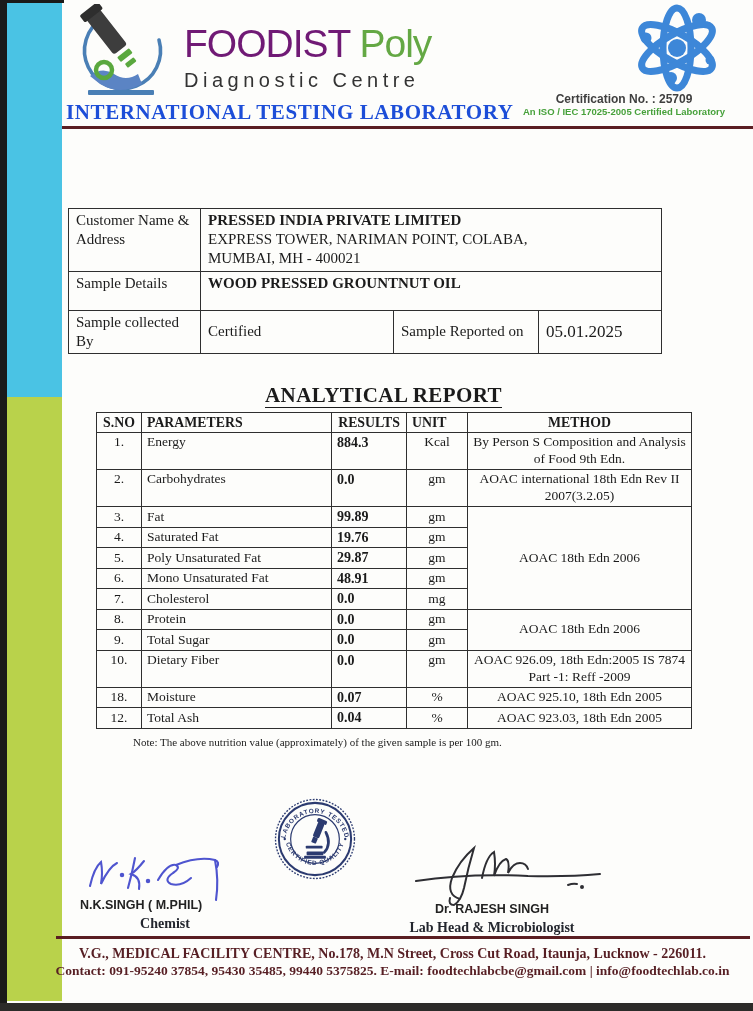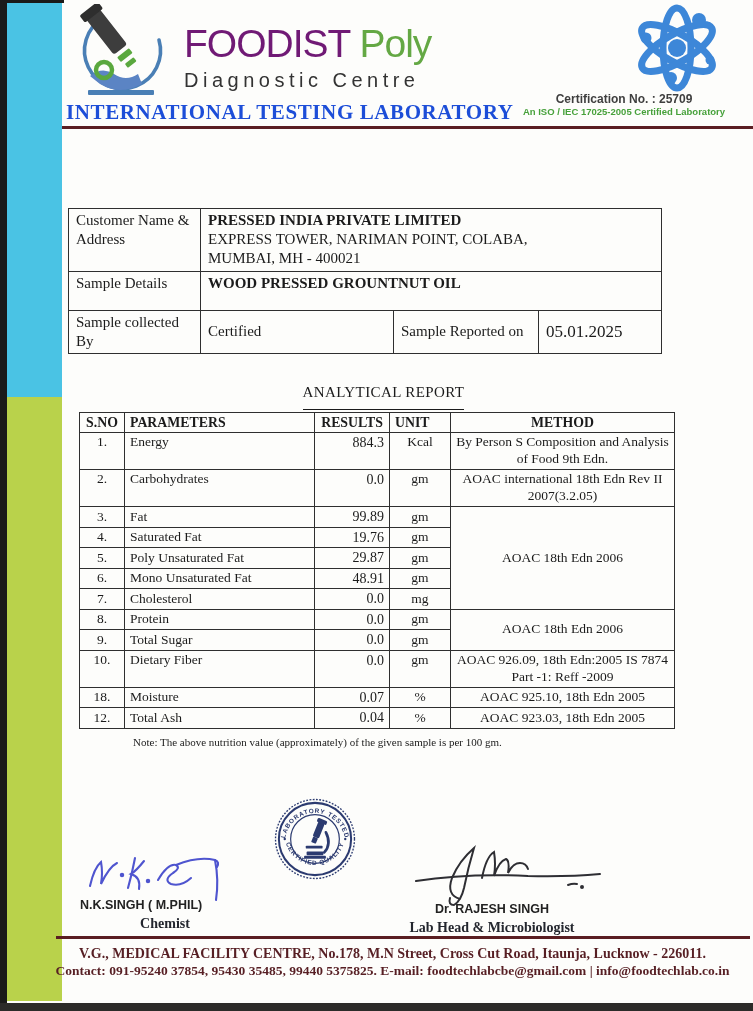--- a/index.html
+++ b/index.html
@@ -31,27 +31,27 @@
   
   table{border-collapse:collapse;table-layout:fixed;}
   td,th{border:1.6px solid #2f2f2f;padding:2px 7px;vertical-align:middle;overflow:hidden;}
   .customer-table{position:absolute;left:68px;top:208px;width:593px;font-size:15px;}
   .customer-table td{line-height:1.28;}
   .v-top{vertical-align:top;}
   .b{font-weight:700;}
   .date-val{font-size:17px;}
   
   .report-title{position:absolute;left:86px;top:383px;width:595px;text-align:center;}
-  .report-title span{font-size:15px;font-weight:400;letter-spacing:.4px;
-                     border-bottom:1.8px solid #1b1b1b;padding-bottom:9px;}
-  .report-table{position:absolute;left:79px;top:412px;width:595px;font-size:13.5px;}
+  .report-title span{font-size:21px;font-weight:700;letter-spacing:.4px;
+                     border-bottom:1.8px solid #1b1b1b;padding-bottom:0;}
+  .report-table{position:absolute;left:96px;top:412px;width:595px;font-size:13.5px;}
   .report-table td,.report-table th{line-height:1.25;padding:1px 5px;}
   .report-table th{font-size:13.8px;}
   .c{text-align:center;}
-  .result{font-weight:400;text-align:right;font-size:14px;}
+  .result{font-weight:700;text-align:left;font-size:14px;}
   .note{position:absolute;left:133px;top:736px;font-size:11px;}
   
   .stamp-svg{position:absolute;left:273px;top:797px;}
   .sig-left-svg{position:absolute;left:80px;top:842px;}
   .sig-right-svg{position:absolute;left:408px;top:835px;}
   .sig-block{position:absolute;text-align:center;line-height:1.45;}
   .sig-block-left{left:80px;top:896px;width:170px;}
   .sig-block-right{left:392px;top:900px;width:200px;}
   .sig-name{font-family:"Liberation Sans","DejaVu Sans",sans-serif;font-size:12.5px;font-weight:700;color:#222;}
   .sig-role{font-size:14px;font-weight:700;color:#23262e;}

